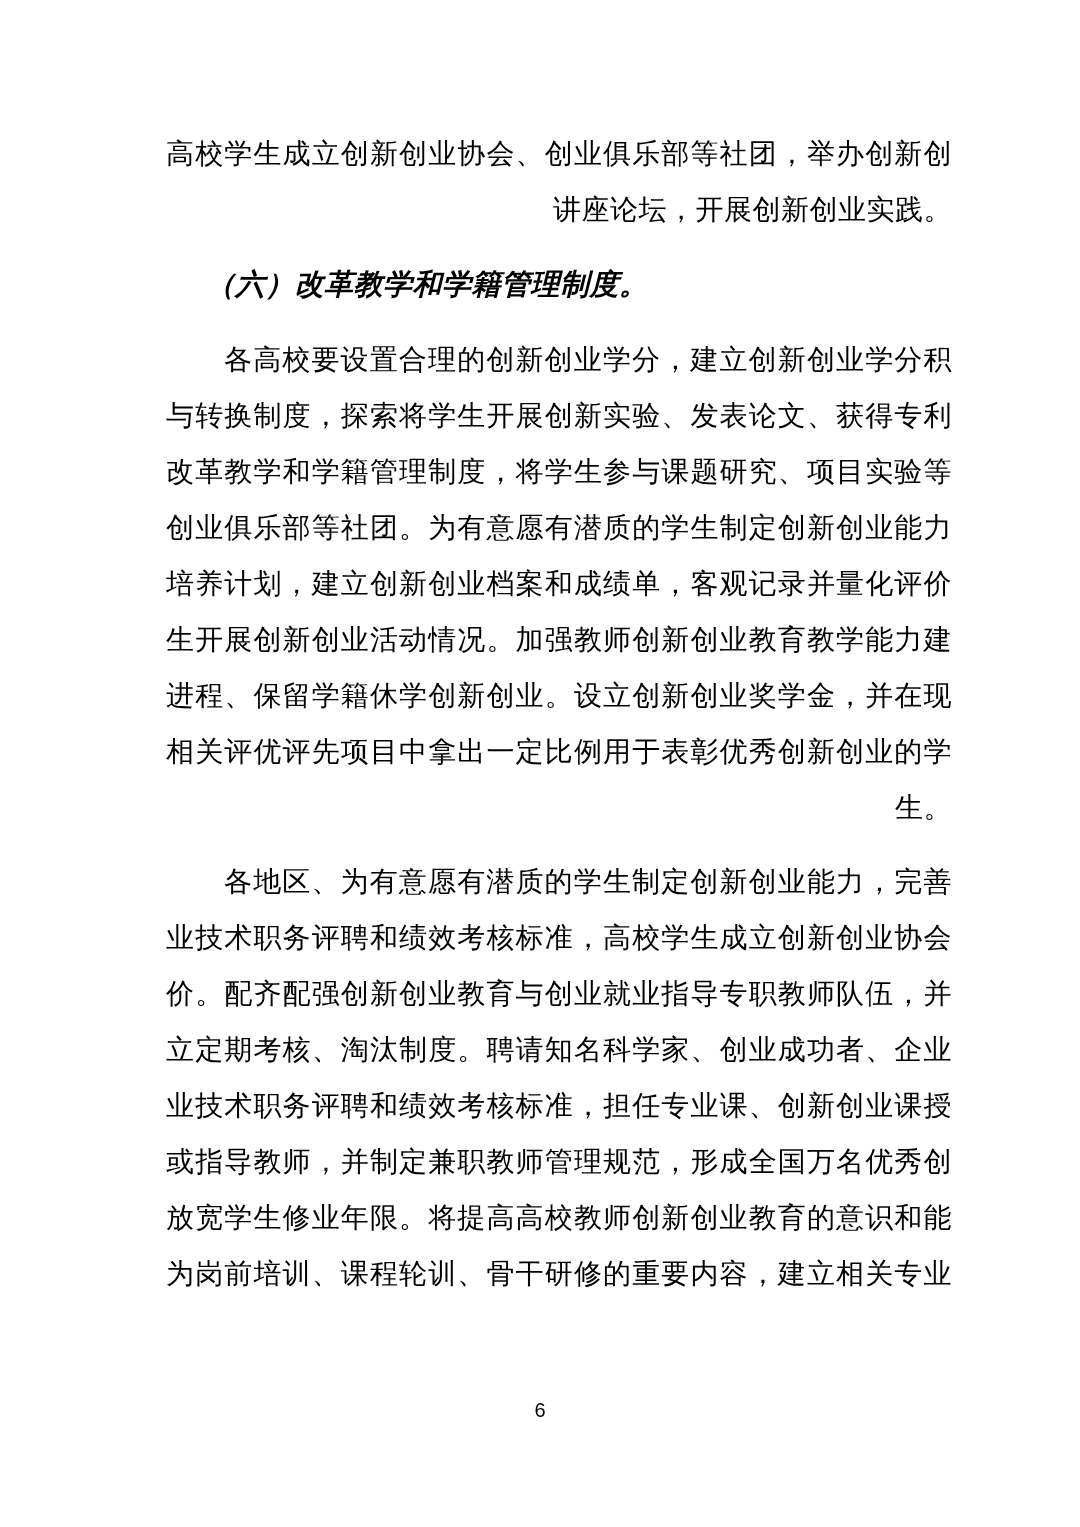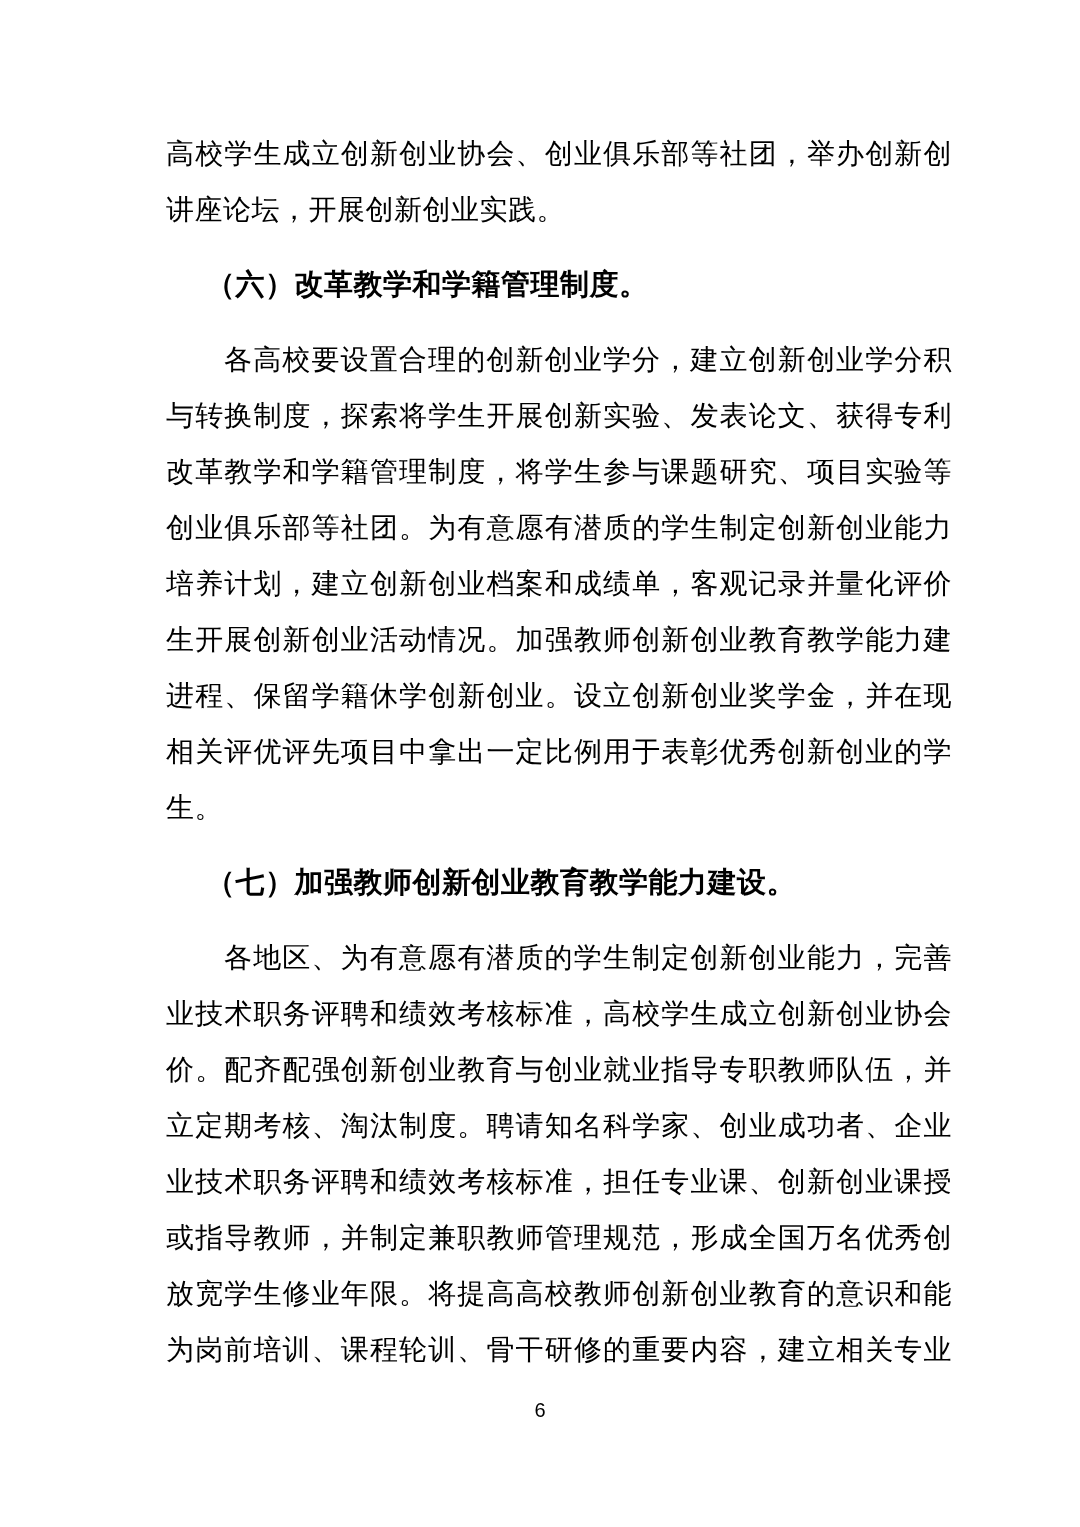--- a/index.html
+++ b/index.html
@@ -22,38 +22,39 @@
     left: 148px;
     top: 108px;
     width: 822px;
   }
   .paragraph { margin: 18px; }
   .line {
     font-size: 28px;
     line-height: 56px;
     height: 56px;
     overflow: hidden;
-    text-align: left;
+    text-align: right;
     letter-spacing: 0.5px;
   }
   .line.fill {
     text-align: justify;
     text-align-last: justify;
   }
   .line.indent {
     text-indent: 58px;
   }
   .heading {
     margin: 12px 0 20px 0;
     font-size: 29px;
     font-weight: bold;
     line-height: 56px;
     height: 56px;
     text-indent: 58px;
     letter-spacing: 0.5px;
+    font-style: italic;
   }
   .page-number {
     position: absolute;
     top: 1398px;
     left: 0;
     width: 100%;
     text-align: center;
     font-family: "Liberation Sans", "DejaVu Sans", sans-serif;
     font-size: 20px;
     line-height: 24px;
@@ -78,21 +79,20 @@
         <div class="line fill">与转换制度，探索将学生开展创新实验、发表论文、获得专利和</div>
         <div class="line fill">改革教学和学籍管理制度，将学生参与课题研究、项目实验等</div>
         <div class="line fill">创业俱乐部等社团。为有意愿有潜质的学生制定创新创业能力</div>
         <div class="line fill">培养计划，建立创新创业档案和成绩单，客观记录并量化评价学</div>
         <div class="line fill">生开展创新创业活动情况。加强教师创新创业教育教学能力建设</div>
         <div class="line fill">进程、保留学籍休学创新创业。设立创新创业奖学金，并在现有</div>
         <div class="line fill">相关评优评先项目中拿出一定比例用于表彰优秀创新创业的学</div>
         <div class="line">生。</div>
       </div>
 
-    <div class="heading">（七）加强教师创新创业教育教学能力建设。</div>
 
     <div class="paragraph">
         <div class="line indent fill">各地区、为有意愿有潜质的学生制定创新创业能力，完善专</div>
         <div class="line fill">业技术职务评聘和绩效考核标准，高校学生成立创新创业协会</div>
         <div class="line fill">价。配齐配强创新创业教育与创业就业指导专职教师队伍，并建</div>
         <div class="line fill">立定期考核、淘汰制度。聘请知名科学家、创业成功者、企业家、</div>
         <div class="line fill">业技术职务评聘和绩效考核标准，担任专业课、创新创业课授课</div>
         <div class="line fill">或指导教师，并制定兼职教师管理规范，形成全国万名优秀创新</div>
         <div class="line fill">放宽学生修业年限。将提高高校教师创新创业教育的意识和能力作</div>
         <div class="line fill">为岗前培训、课程轮训、骨干研修的重要内容，建立相关专业教</div>

